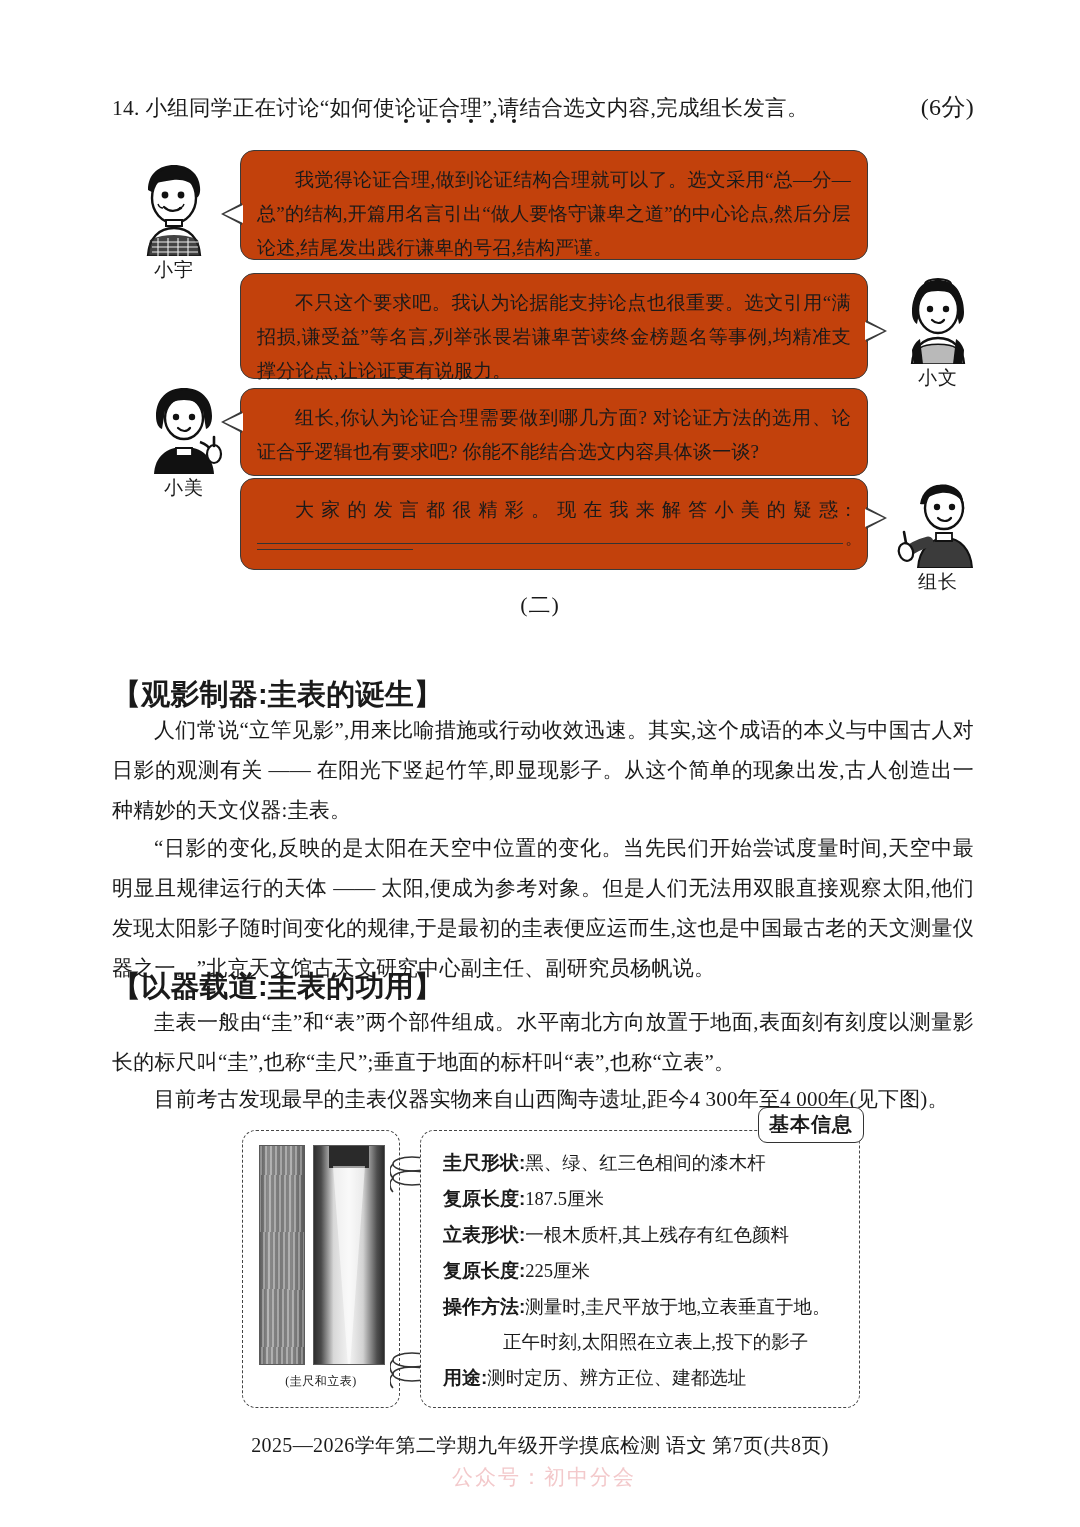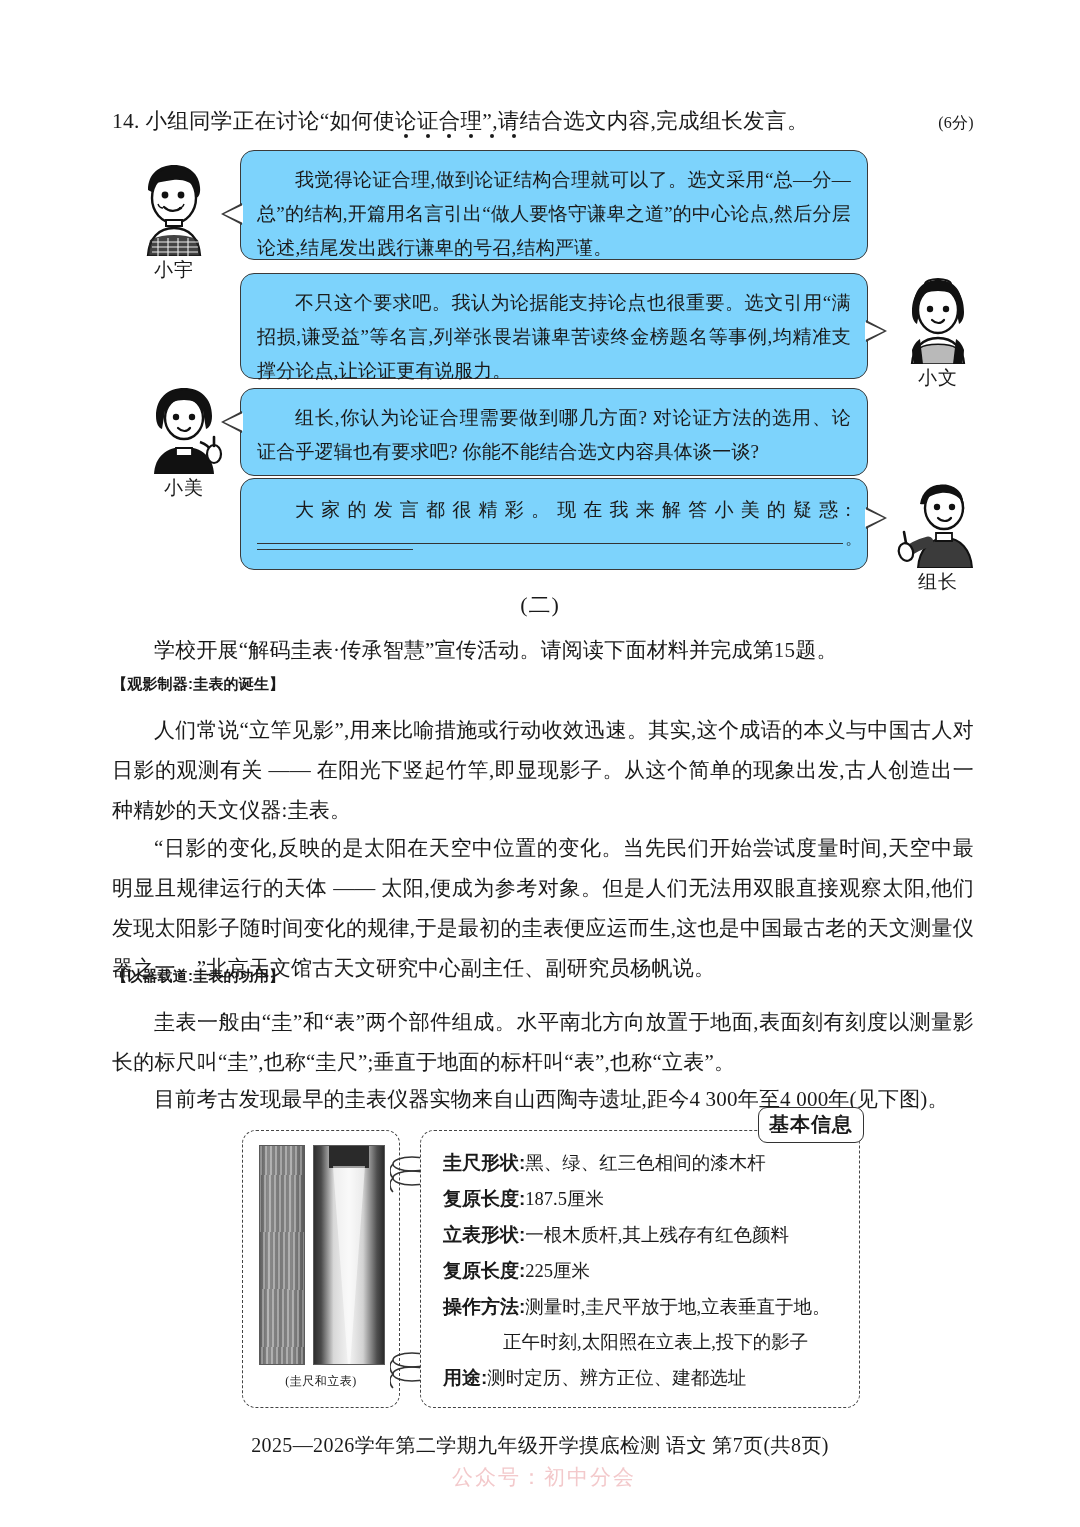--- a/index.html
+++ b/index.html
@@ -18,51 +18,51 @@
 
   .page {
     position: absolute;
     inset: 0;
   }
 
   
   .q-header {
     position: absolute;
     left: 112px;
-    top: 106px;
+    top: 91px;
     width: 862px;
     display: flex;
     align-items: baseline;
     justify-content: space-between;
     font-size: 21.5px;
     letter-spacing: 0.3px;
     white-space: nowrap;
   }
   .q-header .q-text { position: relative; }
   .emph-dots {
     position: absolute;
     left: 292px;
     top: 28px;
     display: flex;
     gap: 17.5px;
   }
   .emph-dots i {
     width: 4px; height: 4px; border-radius: 50%;
     background: #1a1a1a; display: block;
   }
-  .q-points { font-size: 16px; margin-left: 30px; }
+  .q-points { font-size: 24px; margin-left: 30px; }
 
   
   .dialogue { position: absolute; left: 0; top: 0; width: 1080px; }
 
   .bubble {
     position: absolute;
     border: 1.6px solid #3a3a3a;
     border-radius: 14px;
-    background: #7dd3fc;
+    background: #c2410c;
     box-sizing: border-box;
     padding: 12px 16px 28px 16px;
   }
   .bubble p {
     margin: 0;
     font-size: 19px;
     line-height: 34px;
     text-indent: 2em;
     letter-spacing: 0.2px;
     text-align: justify;
@@ -141,21 +141,21 @@
     position: absolute;
     font-size: 21px;
     line-height: 40px;
     letter-spacing: 0.2px;
     text-align: justify;
     text-justify: inter-ideograph;
     text-indent: 2em;
   }
   .bracket-head {
     position: absolute;
-    font-size: 15px;
+    font-size: 29px;
     font-weight: bold;
     letter-spacing: 0.2px;
     font-family: "Liberation Sans", sans-serif;
   }
 
   
   .fig { position: absolute; }
   .dashbox {
     position: absolute;
     border: 1.6px dashed #444;
@@ -366,21 +366,20 @@
         <ellipse cx="14" cy="74" rx="7" ry="9" fill="#fff" stroke="#111" stroke-width="2.2" transform="rotate(-18 14 74)"></ellipse>
         <path d="M14 65l-2-11" stroke="#111" stroke-width="2.6" stroke-linecap="round"></path>
       </svg>
       <div class="avatar-name">组长</div>
     </div>
 
   </div>
 
   <div class="sect-title" style="top:590px;">(二)</div>
 
-  <div class="para" style="left:112px; top:630px; width:862px;">学校开展“解码圭表·传承智慧”宣传活动。请阅读下面材料并完成第15题。</div>
 
   <div class="bracket-head" style="left:112px; top:675px;">【观影制器:圭表的诞生】</div>
 
   <div class="para" style="left:112px; top:710px; width:862px;">人们常说“立竿见影”,用来比喻措施或行动收效迅速。其实,这个成语的本义与中国古人对日影的观测有关 —— 在阳光下竖起竹竿,即显现影子。从这个简单的现象出发,古人创造出一种精妙的天文仪器:圭表。</div>
 
   <div class="para" style="left:112px; top:828px; width:862px;">“日影的变化,反映的是太阳在天空中位置的变化。当先民们开始尝试度量时间,天空中最明显且规律运行的天体 —— 太阳,便成为参考对象。但是人们无法用双眼直接观察太阳,他们发现太阳影子随时间变化的规律,于是最初的圭表便应运而生,这也是中国最古老的天文测量仪器之一。”北京天文馆古天文研究中心副主任、副研究员杨帆说。</div>
 
   <div class="bracket-head" style="left:112px; top:967px;">【以器载道:圭表的功用】</div>
 
   <div class="para" style="left:112px; top:1002px; width:862px;">圭表一般由“圭”和“表”两个部件组成。水平南北方向放置于地面,表面刻有刻度以测量影长的标尺叫“圭”,也称“圭尺”;垂直于地面的标杆叫“表”,也称“立表”。</div>

